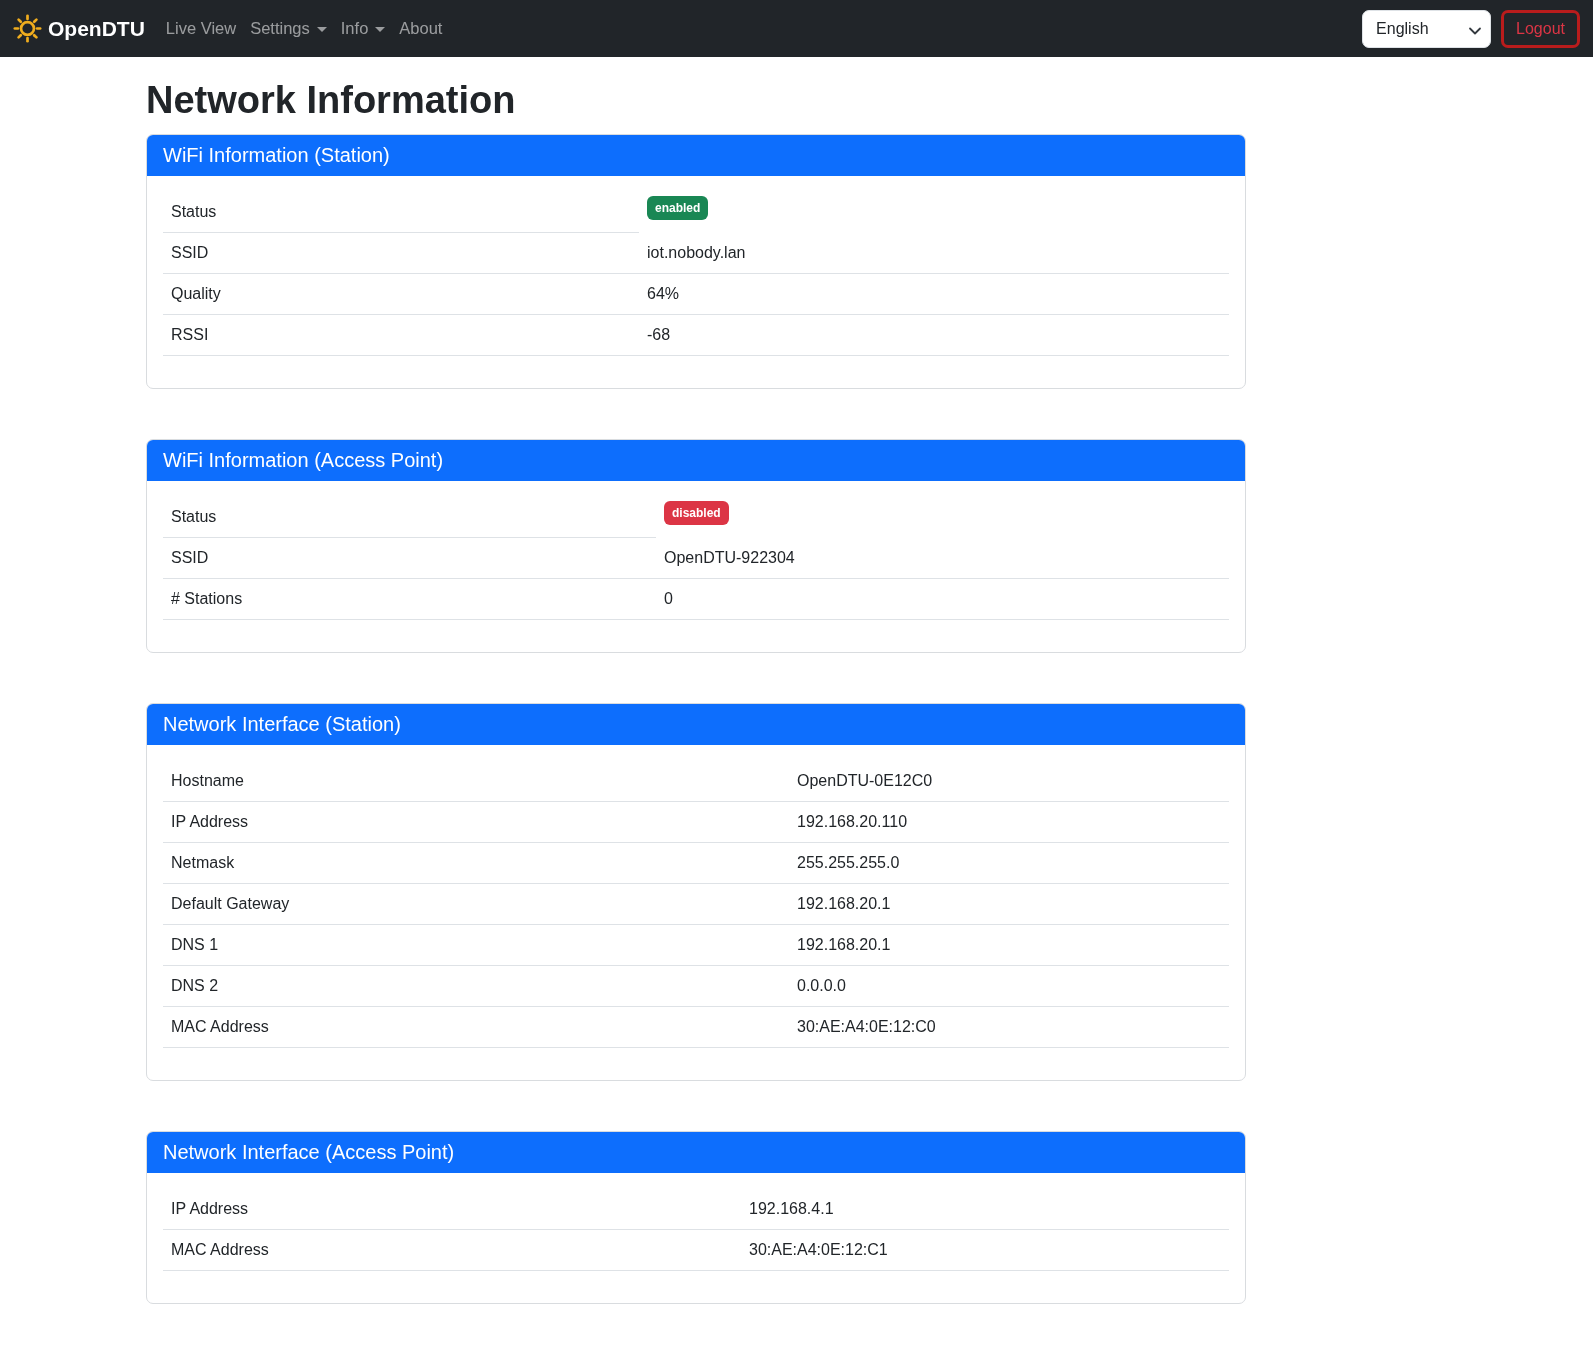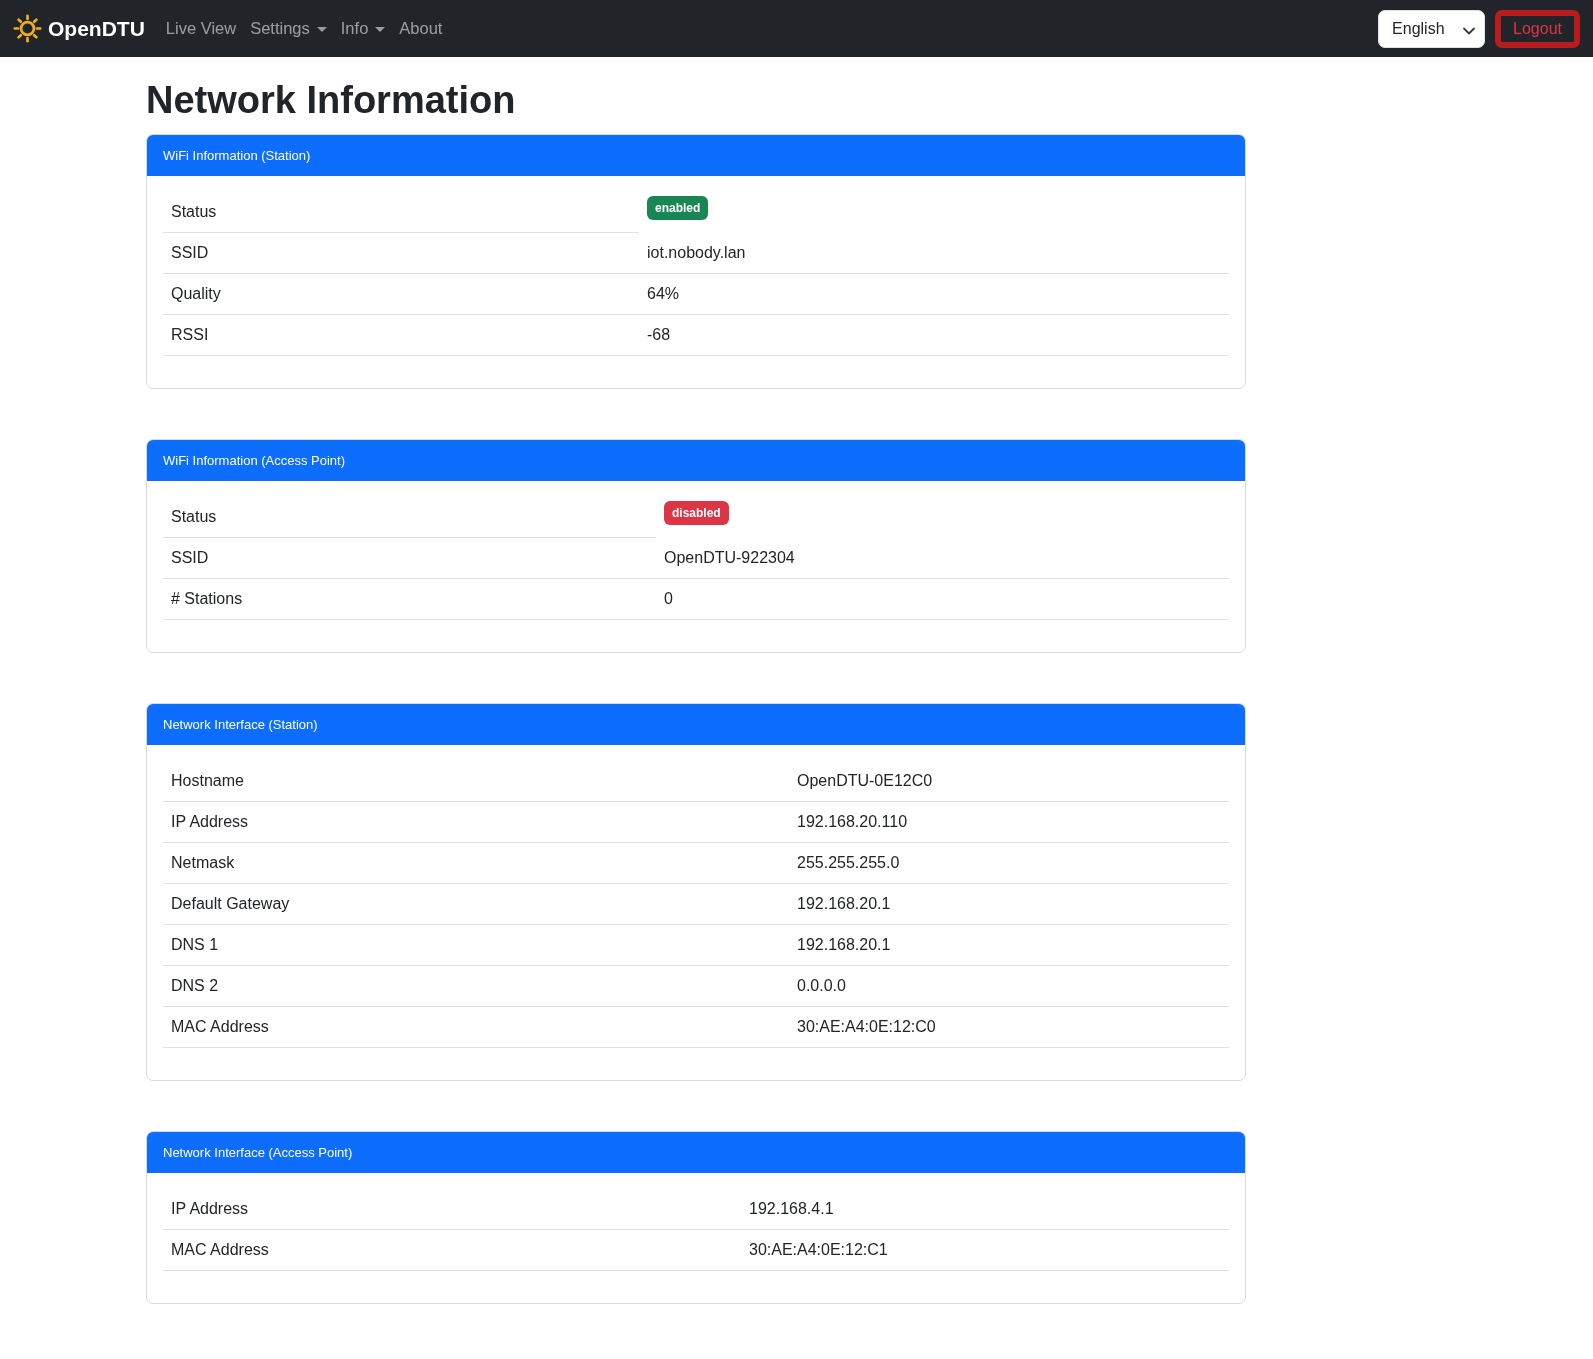--- a/index.html
+++ b/index.html
@@ -60,42 +60,42 @@
   .nav-right {
     margin-left: auto;
     display: flex;
     align-items: center;
     gap: 10px;
   }
   .select-wrap { position: relative; }
   .lang-select {
     appearance: none;
     -webkit-appearance: none;
-    width: 107px;
+    width: 129px;
     height: 38px;
     border-radius: 7px;
     border: 1px solid #dee2e6;
     background: #fff;
     color: #212529;
     font-size: 16px;
     font-family: inherit;
     padding: 0 30px 0 13px;
     cursor: pointer;
   }
   .select-chevron {
     position: absolute;
     right: 9px;
     top: 13px;
     pointer-events: none;
   }
   .logout-btn {
     height: 38px;
     padding: 0 12px;
     background: transparent;
-    border: 6px solid #b91c1c;
+    border: 3px solid #b91c1c;
     color: #dc3545;
     font-size: 16px;
     font-family: inherit;
     border-radius: 7px;
     cursor: pointer;
   }
 
   
   .container {
     margin-left: 146px;
@@ -113,21 +113,21 @@
     border: 1px solid #d9dcdf;
     border-radius: 7px;
     margin-top: 50px;
     background: #fff;
     overflow: hidden;
   }
   .card.card-0 { margin-top: 0; }
   .card-header {
     background: #0d6efd;
     color: #fff;
-    font-size: 13px;
+    font-size: 20px;
     padding: 10px 16px;
     line-height: 21px;
   }
   .card-body { padding: 16px 16px 32px 16px; }
 
   .trow {
     display: flex;
     align-items: stretch;
     min-height: 41px;
     border-bottom: 1px solid #dee2e6;

